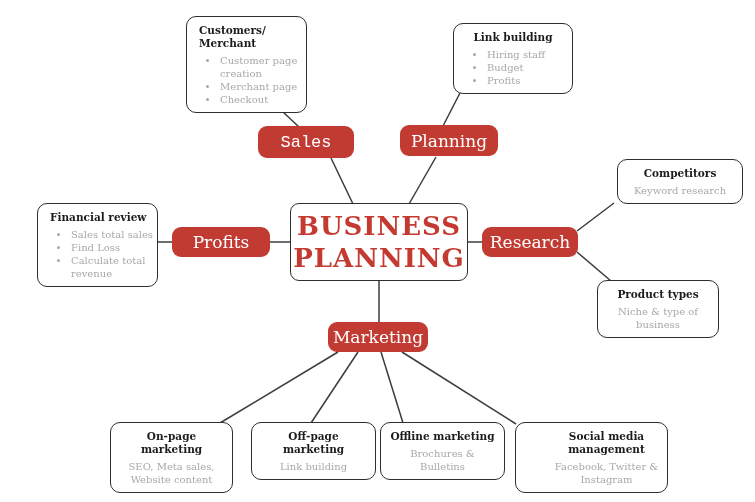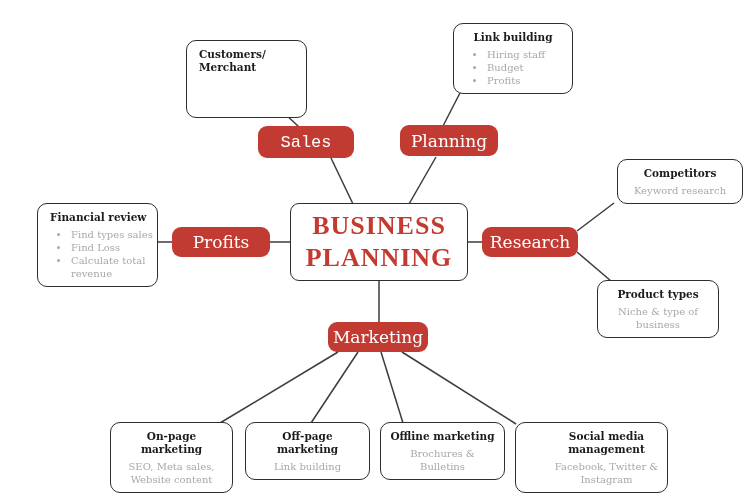--- a/index.html
+++ b/index.html
@@ -27,21 +27,20 @@
   .center-node{
     position:absolute;left:290px;top:203px;width:178px;height:78px;
     background:#fff;border:1.5px solid var(--border);border-radius:9px;
     display:flex;flex-direction:column;align-items:center;justify-content:center;
     z-index:2;
   }
   .center-line{
     color:var(--center-red);
     font-size:26px;font-weight:bold;letter-spacing:1px;line-height:1.25;
     text-align:center;
-    font-family:Liberation Serif, serif;
   }
 
   
   .node{
     position:absolute;background:var(--node-red);color:#fff;
     border-radius:9px;display:flex;align-items:center;justify-content:center;
     font-size:17px;z-index:2;
   }
   .node-sales    {left:258px;top:126px;width:96px;height:32px;font-family:Liberation Mono, monospace;}
   .node-planning {left:400px;top:125px;width:98px;height:31px;}
@@ -54,27 +53,27 @@
     position:absolute;background:#fff;border:1.5px solid var(--border);
     border-radius:10px;z-index:1;padding:7px 4px 6px 4px;
   }
   .box-title{color:var(--ink);font-weight:bold;font-size:10.5px;line-height:1.25;}
   .box-title.t-left{text-align:left;padding-left:8px;}
   .box-title.t-center{text-align:center;}
   .bullets{list-style:disc;color:var(--muted);margin:4px 0 0 0;padding-left:28px;}
   .bullets li{font-size:10px;line-height:1.3;padding-left:1px;}
   .box-text{color:var(--muted);font-size:10px;line-height:1.3;text-align:center;margin-top:4px;padding:0 4px;}
 
-  .box-customers {left:186px;top:16px; width:121px;min-height:78px;margin-top:24px;}
+  .box-customers {left:186px;top:16px; width:121px;min-height:78px;}
   .box-linkbuild {left:453px;top:23px; width:120px;min-height:67px;}
   .box-financial {left:37px; top:203px;width:121px;min-height:80px;}
   .box-competitors{left:617px;top:159px;width:126px;min-height:43px;}
   .box-producttypes{left:597px;top:280px;width:122px;min-height:53px;}
   .box-onpage    {left:110px;top:422px;width:123px;min-height:56px;}
-  .box-offpage   {left:245px;top:422px;width:125px;min-height:56px;}
+  .box-offpage   {left:251px;top:422px;width:125px;min-height:56px;}
   .box-offline   {left:380px;top:422px;width:125px;min-height:56px;}
   .box-social    {left:515px;top:422px;width:153px;min-height:56px;padding-left:34px;}
   .box-offpage .box-title{padding:0 22px;}
 </style>
 </head>
 <body>
 
 <div class="canvas">
 
   <svg class="connectors" viewBox="0 0 755 502">
@@ -100,35 +99,40 @@
   </div>
 
   <div class="node node-sales">Sales</div>
   <div class="node node-planning">Planning</div>
   <div class="node node-profits">Profits</div>
   <div class="node node-research">Research</div>
   <div class="node node-marketing">Marketing</div>
 
   <div class="box box-customers">
     <div class="box-title t-left">Customers/ Merchant</div>
+    <ul class="bullets">
+      <li>Customer page creation</li>
+      <li>Merchant page</li>
+      <li>Checkout</li>
+    </ul>
   </div>
 
   <div class="box box-linkbuild">
     <div class="box-title t-center">Link building</div>
     <ul class="bullets">
       <li>Hiring staff</li>
       <li>Budget</li>
       <li>Profits</li>
     </ul>
   </div>
 
   <div class="box box-financial">
     <div class="box-title t-left">Financial review</div>
     <ul class="bullets">
-      <li>Find types sales</li>
+      <li>Sales total sales</li>
       <li>Find Loss</li>
       <li>Calculate total revenue</li>
     </ul>
   </div>
 
   <div class="box box-competitors">
     <div class="box-title t-center">Competitors</div>
     <div class="box-text">Keyword research</div>
   </div>
 

